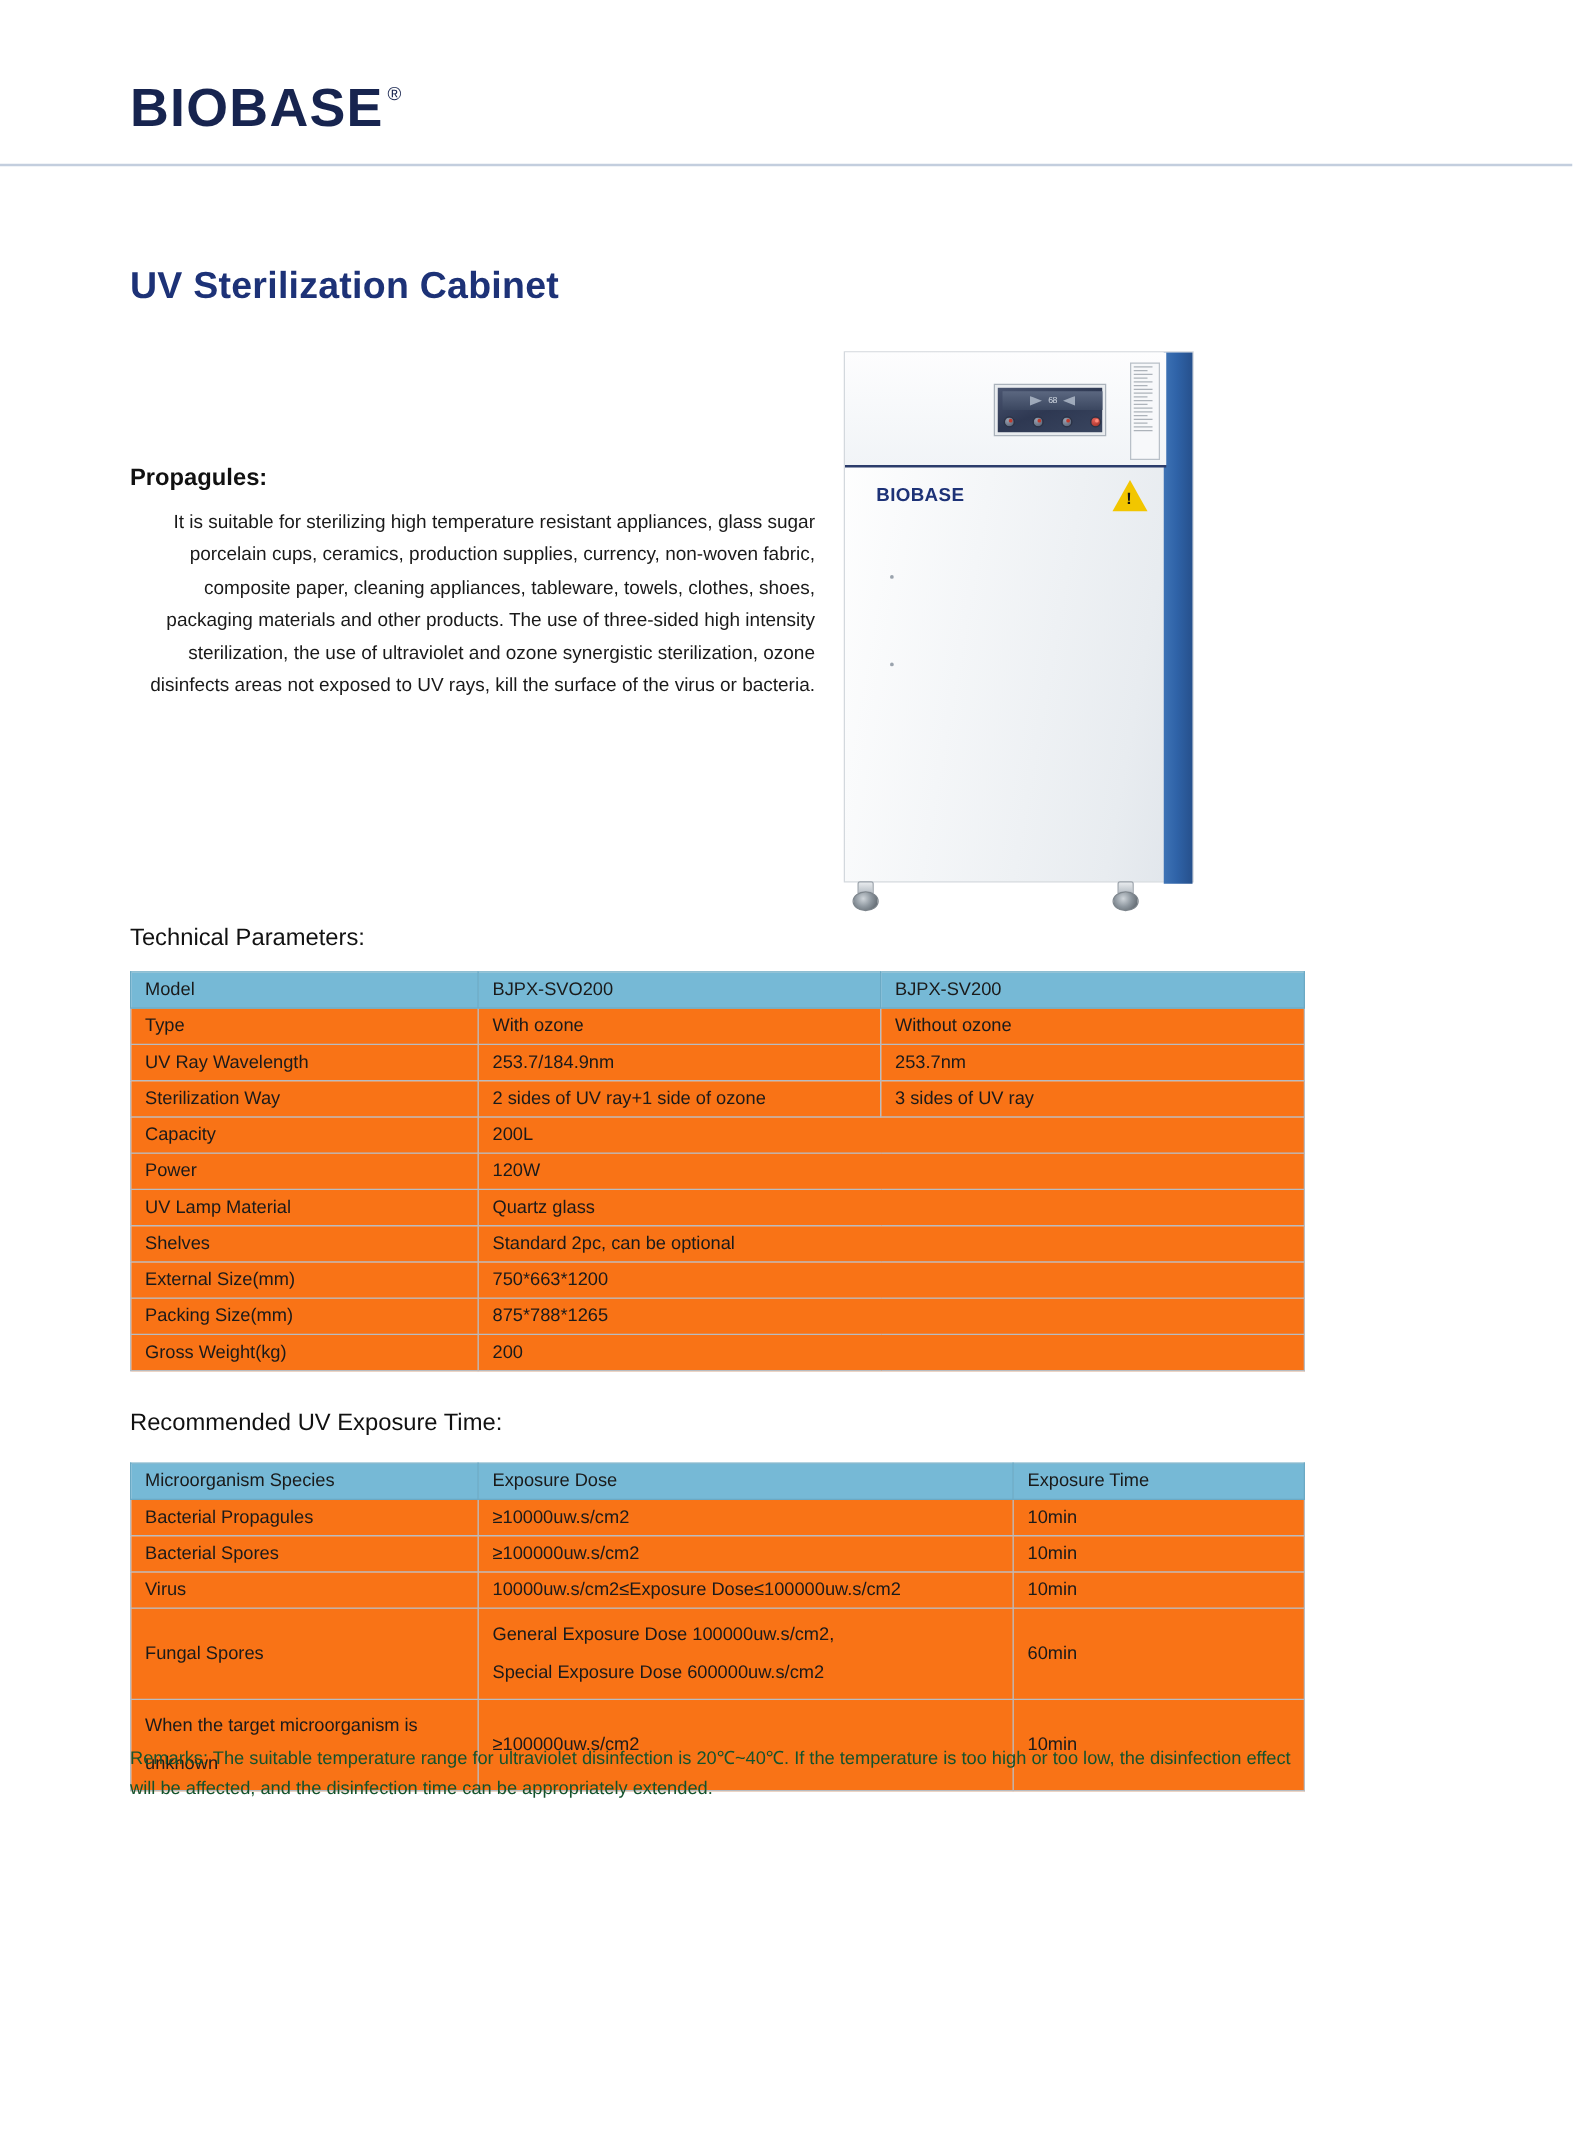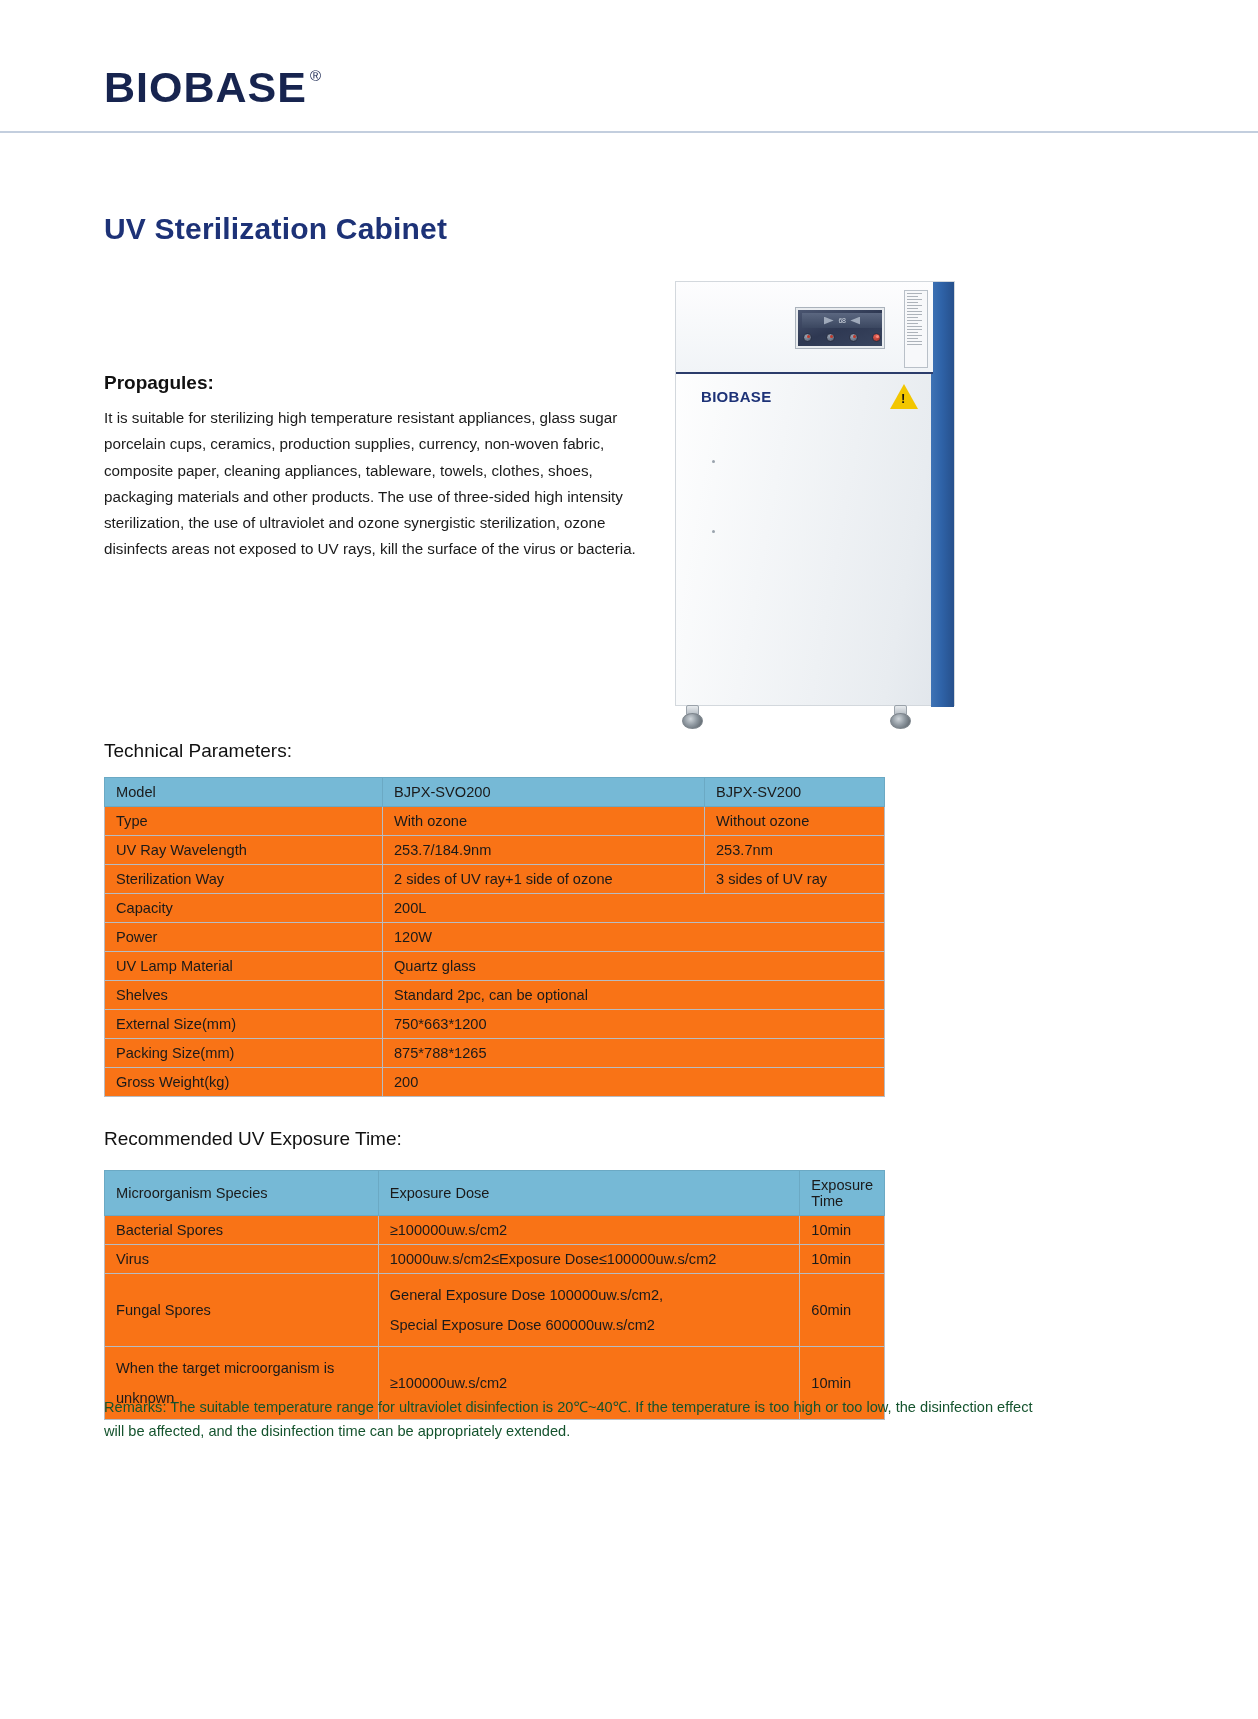--- a/index.html
+++ b/index.html
@@ -64,20 +64,21 @@
   .section-heading {
     font-size: 19px;
     font-weight: bold;
     color: #111;
     margin-bottom: 11px;
   }
   .application-text {
     font-size: 15.2px;
     line-height: 26.3px;
     color: #1a1a1a;
+    text-align: right;
   }
 
   
   .product-photo {
     position: absolute;
     left: 668px;
     top: 281px;
     width: 300px;
     height: 448px;
   }
@@ -235,21 +236,21 @@
     font-size: 19px;
     font-weight: normal;
     color: #111;
   }
   #tp-heading { top: 740px; }
   #uv-heading { top: 1128px; }
 
   table.spec {
     position: absolute;
     left: 104px;
-    width: 781px;
+    width: 940px;
     border-collapse: collapse;
     font-size: 14.6px;
   }
   #tp-table { top: 777px; }
   #uv-table { top: 1170px; }
 
   table.spec td, table.spec th {
     border: 1px solid #b7bcc2;
     padding: 6px 11px;
     text-align: left;
@@ -415,20 +416,25 @@
 <table class="spec" id="uv-table">
   <thead>
     <tr>
       <th class="c1">Microorganism Species</th>
       <th class="c2">Exposure Dose</th>
       <th>Exposure Time</th>
     </tr>
   </thead>
   <tbody id="uv-body">
       <tr>
+        <td class="c1">Bacterial Propagules</td>
+        <td class="c2">≥10000uw.s/cm2</td>
+        <td>10min</td>
+      </tr>
+      <tr>
         <td class="c1">Bacterial Spores</td>
         <td class="c2">≥100000uw.s/cm2</td>
         <td>10min</td>
       </tr>
       <tr>
         <td class="c1">Virus</td>
         <td class="c2">10000uw.s/cm2≤Exposure Dose≤100000uw.s/cm2</td>
         <td>10min</td>
       </tr>
       <tr>

